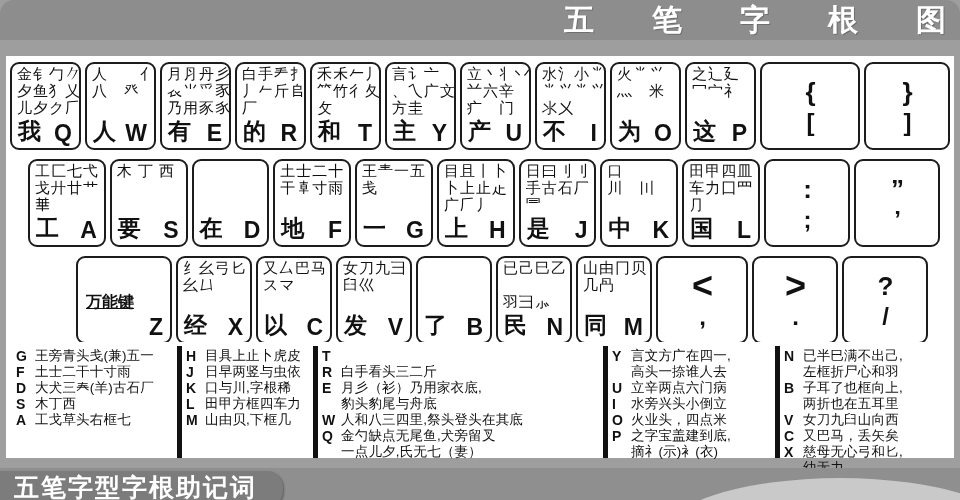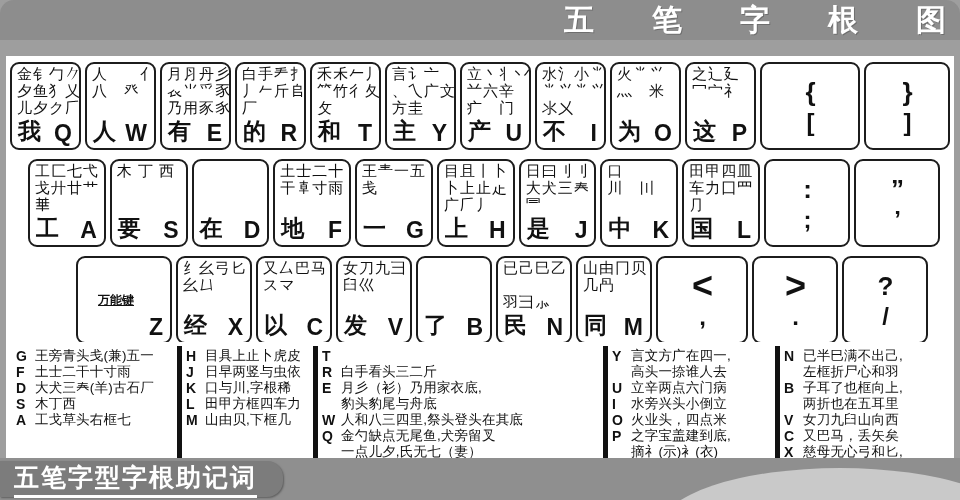--- a/index.html
+++ b/index.html
@@ -18,21 +18,21 @@
          padding:6px 4px 0 4px;box-sizing:border-box;margin-top:16px;}
   .krow{display:flex;gap:4px;margin-bottom:9px;}
   .krow.r2{margin-left:18px;margin-right:10px;justify-content:center;}
   .krow.r3{margin-left:66px;margin-right:22px;}
   .key{position:relative;border:2.5px solid #1c1c1c;border-radius:9px;background:#fff;
        height:88px;box-sizing:border-box;flex:1;padding:1px 4px 0 5px;overflow:hidden;}
   .key .roots{font-size:15px;line-height:17px;letter-spacing:1px;white-space:pre;}
   .key .word{position:absolute;left:6px;bottom:1px;font-weight:bold;font-size:23px;}
   .key .letter{position:absolute;right:7px;bottom:1px;font-weight:bold;font-size:23px;}
   .key.zkey{flex:0 0 96px;}
-  .key.zkey .zlabel{position:absolute;left:20px;top:34px;font-size:12px;font-weight:bold;text-decoration:underline;}
+  .key.zkey .zlabel{position:absolute;left:8px;top:34px;font-size:16px;font-weight:bold;text-decoration:underline;}
   .punct{flex:0 0 86px;display:flex;flex-direction:column;align-items:center;
          justify-content:center;gap:6px;}
   .punct .pt{font-size:26px;font-weight:bold;line-height:26px;}
   .punct .pb{font-size:24px;font-weight:bold;line-height:24px;}
   .krow.r1 .punct.p0{flex:0 0 100px;}
   .krow.r3 .punct.p0{flex:0 0 92px;}
   .krow.r3 .punct.p0 .pt{font-size:36px;}
   .krow.r3 .punct.p1 .pt{font-size:36px;}
 
   
@@ -42,21 +42,21 @@
   .mcol.c0{width:170px;border-right:5px solid #111;}
   .mcol.c1{width:136px;border-right:5px solid #111;}
   .mcol.c2{width:290px;border-right:5px solid #111;}
   .mcol.c3{width:172px;border-right:5px solid #111;}
   .mcol.c4{flex:1;}
   .mentry{display:flex;}
   .mkey{width:15px;flex:0 0 15px;font-weight:bold;font-size:14px;line-height:16px;margin-right:4px;}
   .mlines{font-weight:normal;font-size:13.5px;line-height:16px;letter-spacing:0.2px;}
 
   
-  .strip{position:absolute;left:0;right:0;bottom:0;height:42px;background:#8f8f8f;overflow:hidden;}
+  .strip{position:absolute;left:0;right:0;bottom:0;height:32px;background:#8f8f8f;overflow:hidden;}
   .deco{position:absolute;right:-60px;top:10px;width:360px;height:120px;border-radius:50%;
         background:#c9c9c9;}
   .banner{position:absolute;left:0;top:3px;height:36px;background:#7c7c7c;
           border-radius:0 16px 16px 0;padding:0 26px 0 14px;display:flex;align-items:center;
           box-shadow:1px 1px 2px #5f5f5f;}
   .banner .b{color:#fff;font-weight:bold;font-size:25px;letter-spacing:2px;
              border-bottom:3px solid #fff;padding-bottom:1px;}
 </style>
 </head>
 <body>
@@ -151,21 +151,21 @@
           <div class="roots"><div>王龶一五</div><div>戋</div></div>
           <div class="word">一</div>
           <div class="letter">G</div>
         </div>
         <div class="key">
           <div class="roots"><div>目且丨卜</div><div>卜上止龰</div><div>广𠂆丿</div></div>
           <div class="word">上</div>
           <div class="letter">H</div>
         </div>
         <div class="key">
-          <div class="roots"><div>日曰刂刂</div><div>大犬三𡗗</div><div>⺜</div></div>
+          <div class="roots"><div>日曰刂刂</div><div>手古石厂</div><div>⺜</div></div>
           <div class="word">是</div>
           <div class="letter">J</div>
         </div>
         <div class="key">
           <div class="roots"><div>口</div><div>川　〣</div></div>
           <div class="word">中</div>
           <div class="letter">K</div>
         </div>
         <div class="key">
           <div class="roots"><div>田甲四皿</div><div>车力囗罒</div><div>⺆</div></div>

